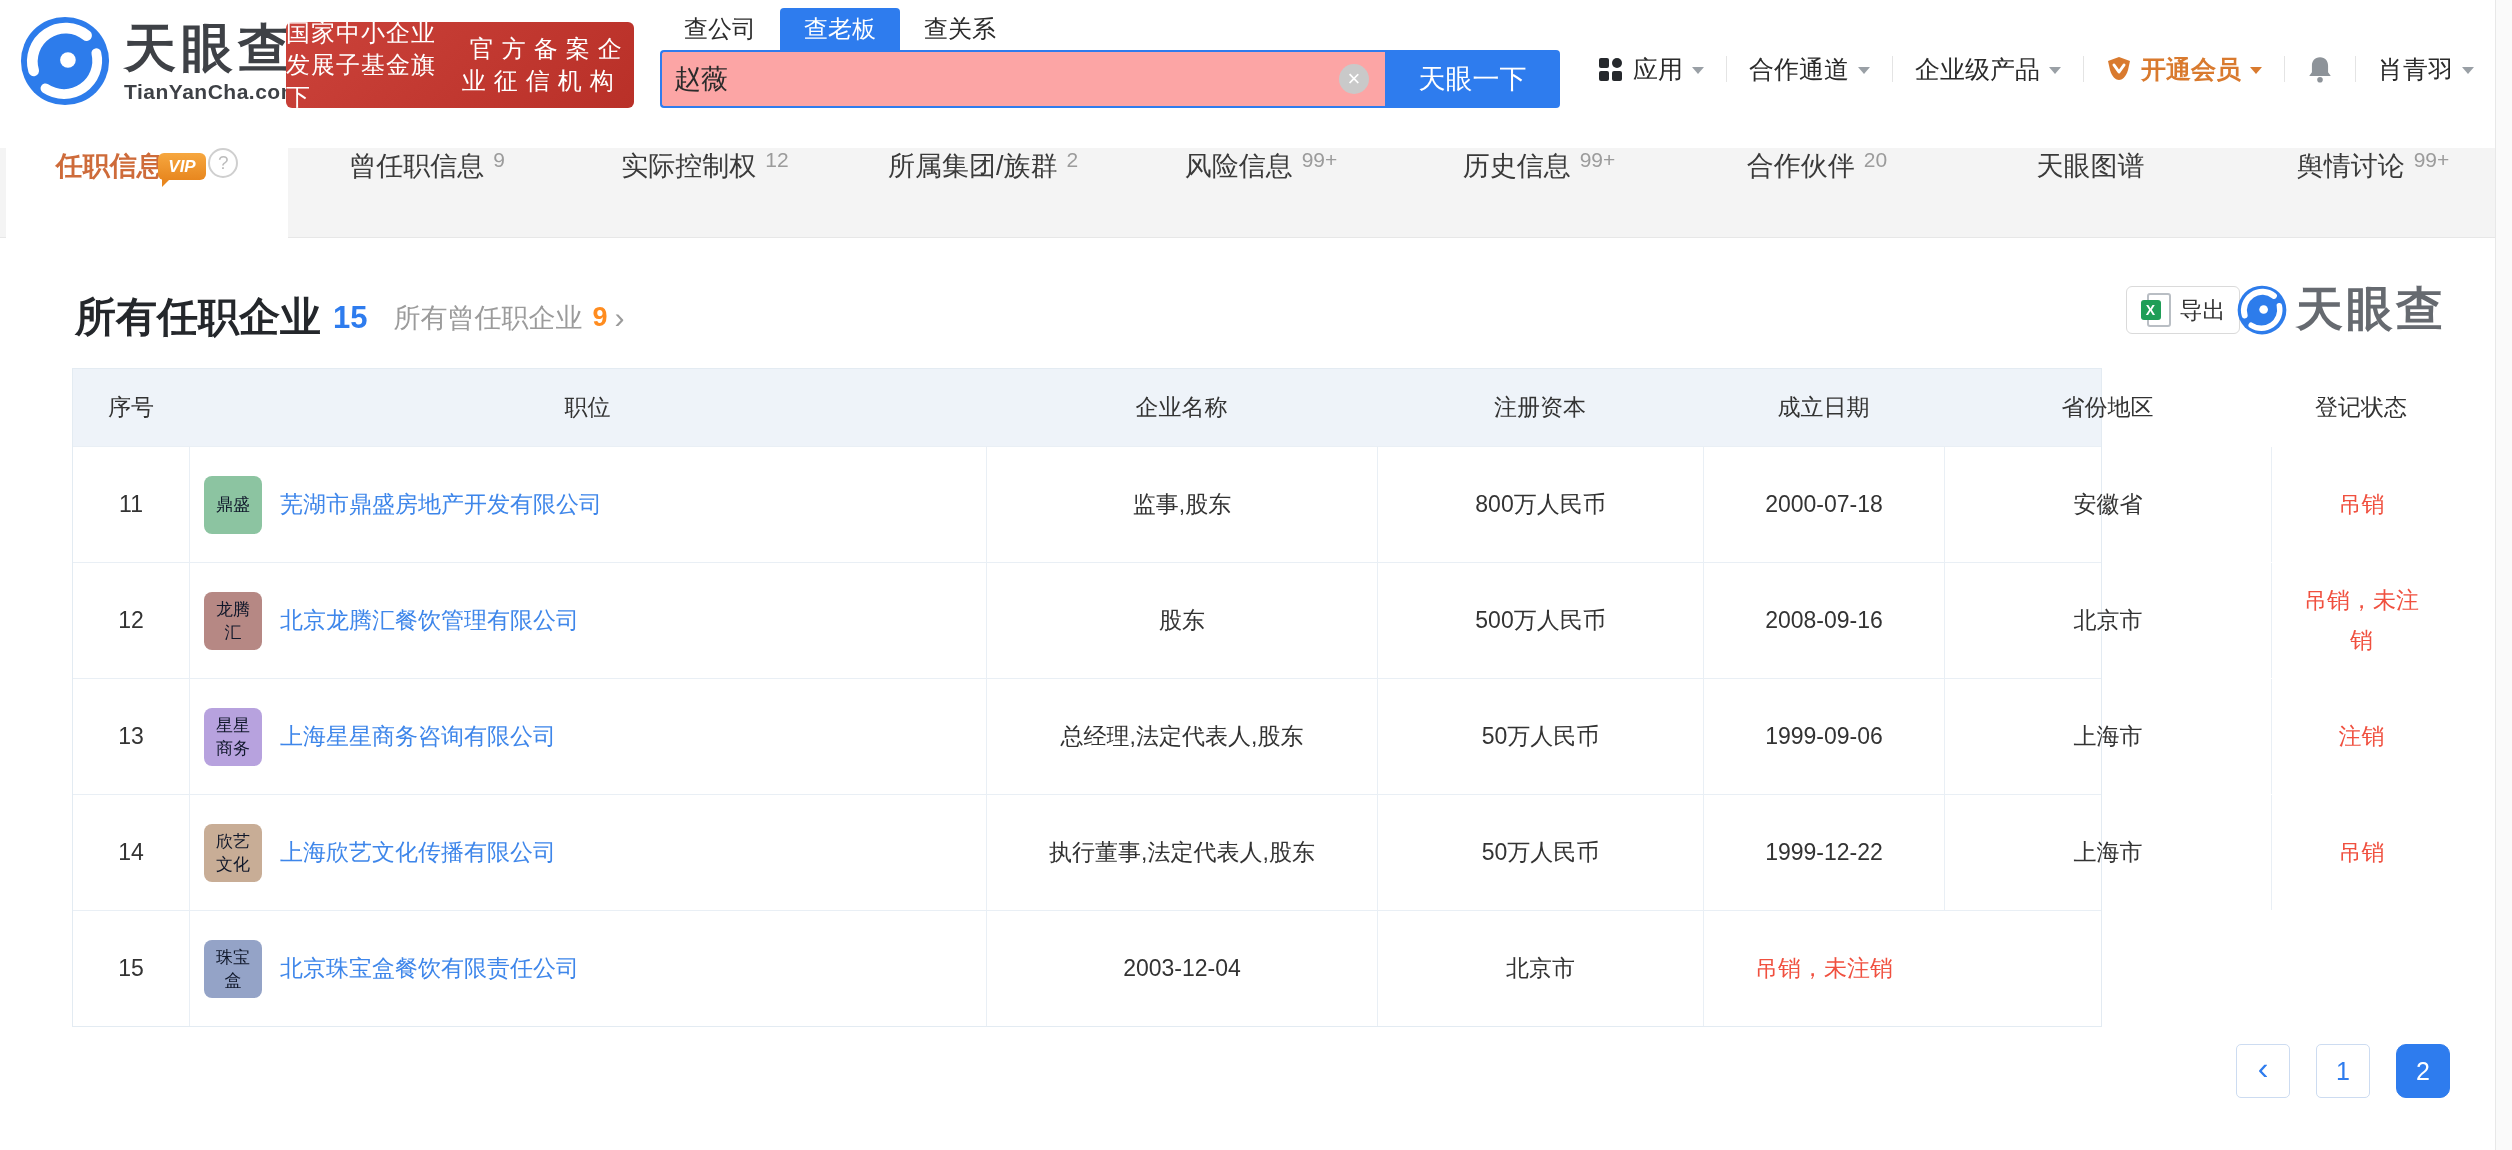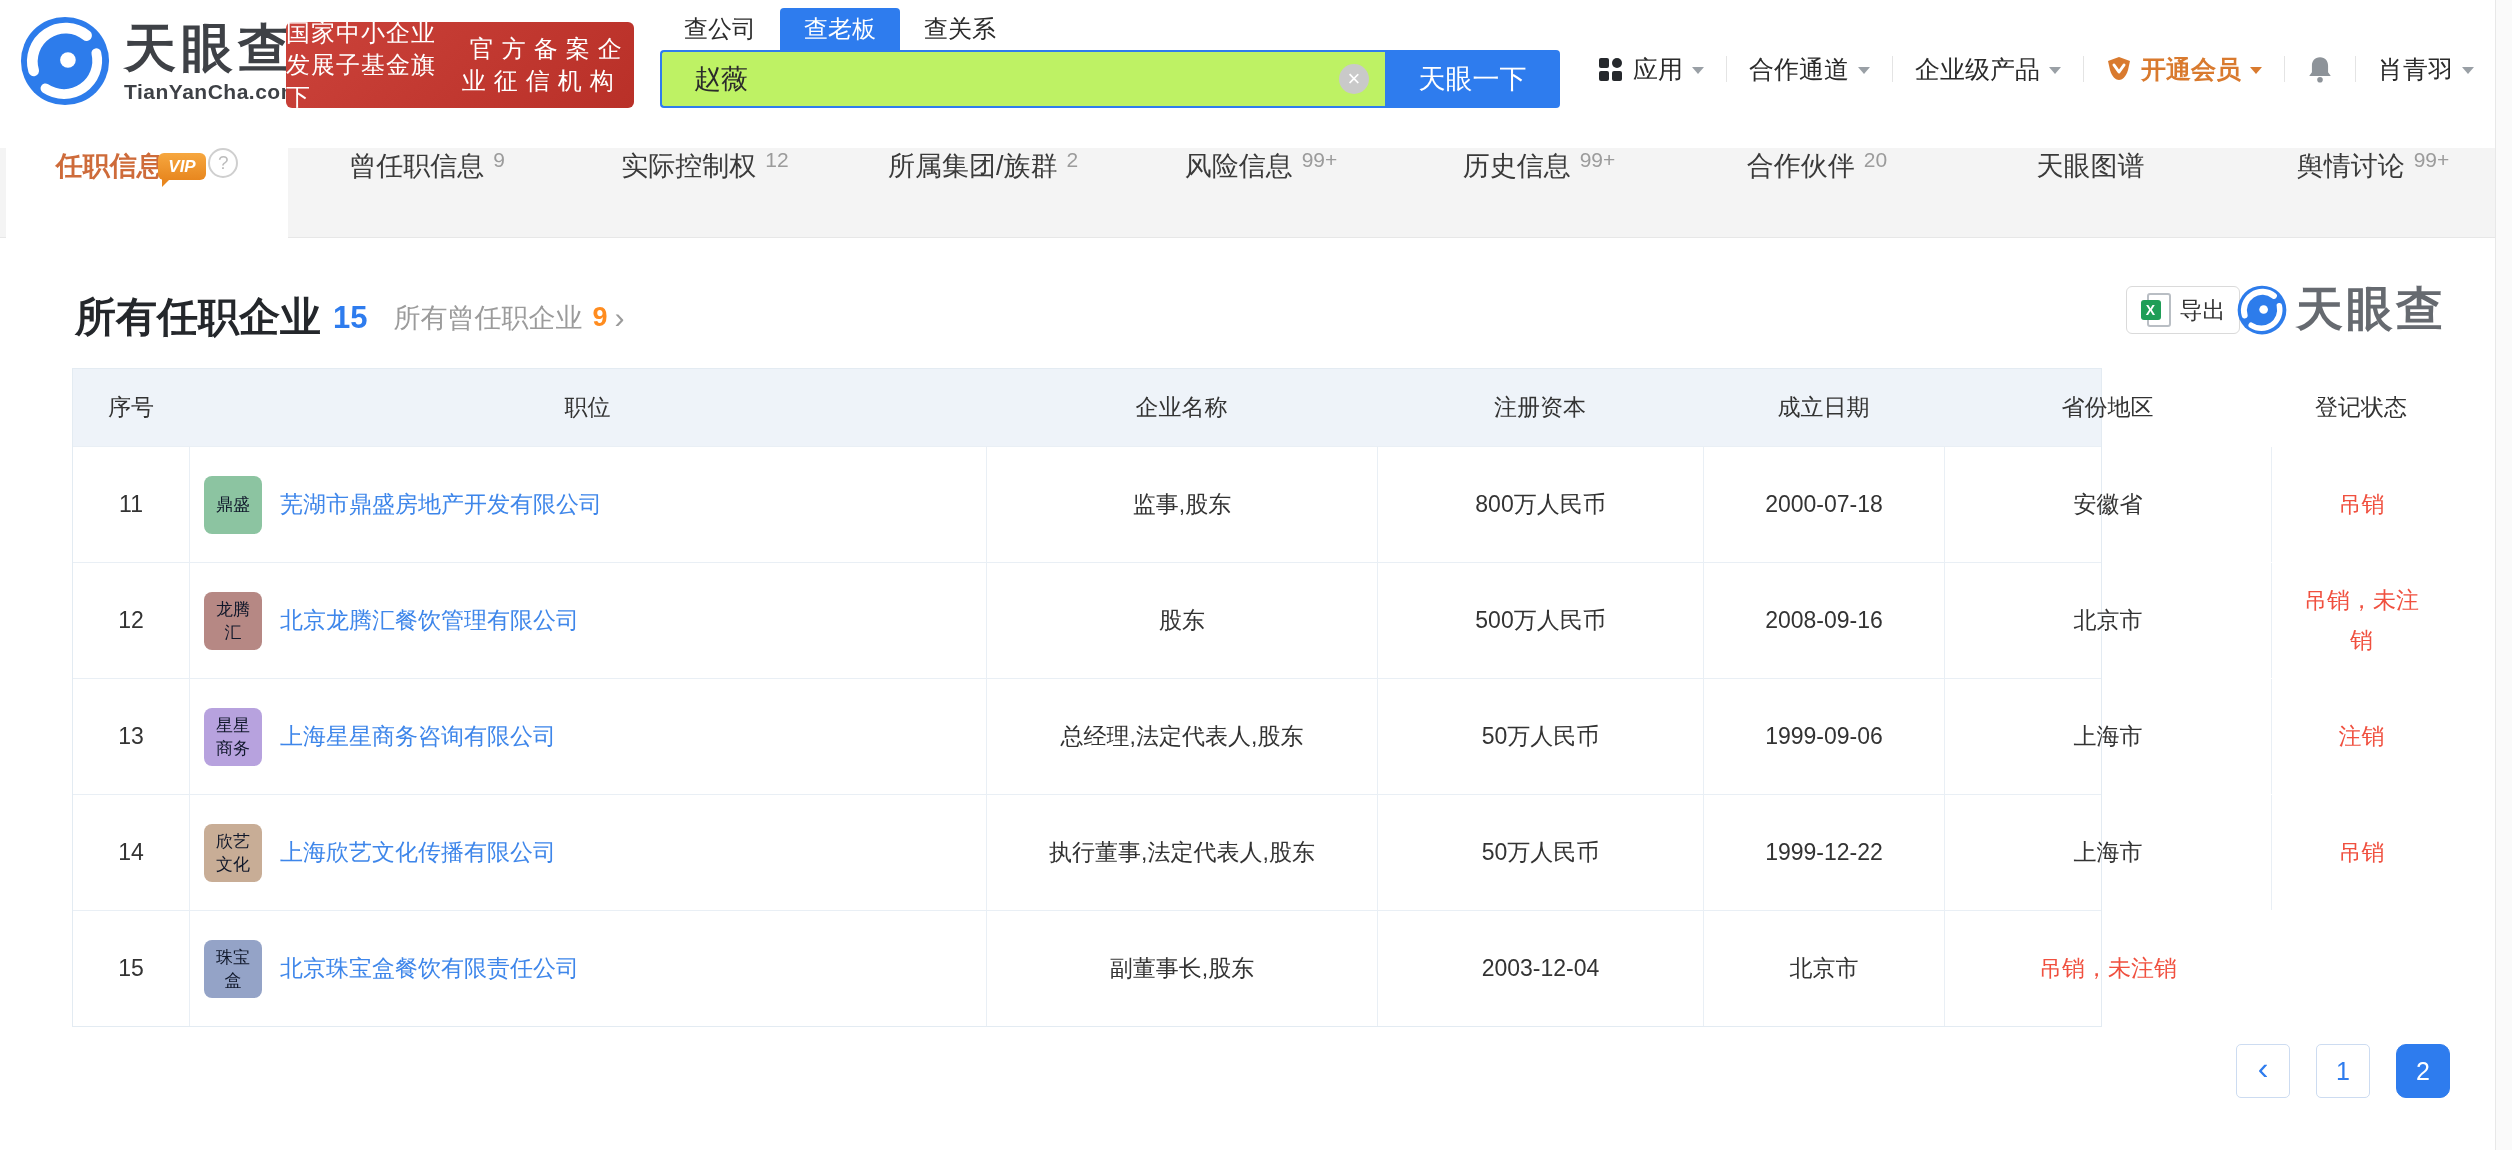--- a/index.html
+++ b/index.html
@@ -17,21 +17,21 @@
 .domain{font-size:21px;font-weight:700;color:#3e4146;margin-top:3px;letter-spacing:.5px}
 .red-badge{position:absolute;left:286px;top:22px;width:348px;height:86px;background:linear-gradient(135deg,#cb423a,#b93028);border-radius:6px;color:#fff;display:flex;flex-direction:row;justify-content:center;align-items:center;gap:5px}
 .red-badge .l1{font-size:24px;letter-spacing:1px}
 .red-badge .l2{font-size:24px;letter-spacing:8px;text-indent:8px}
 
 .search-area{position:absolute;left:660px;top:8px}
 .search-tabs{display:flex;height:42px}
 .search-tab{padding:0 24px;font-size:24px;color:#2b2b2b;display:flex;align-items:center;cursor:pointer}
 .search-tab.active{background:#2e7cee;color:#fff;border-radius:4px 4px 0 0}
 .search-row{display:flex}
-.search-box{width:725px;height:58px;border:2px solid #2e7cee;border-right:none;border-radius:4px 0 0 4px;background:#bef264;display:flex;align-items:center;padding:0 16px 0 32px}
+.search-box{width:725px;height:58px;border:2px solid #2e7cee;border-right:none;border-radius:4px 0 0 4px;background:#fca5a5;display:flex;align-items:center;padding:0 16px 0 12px}
 .search-input{flex:1;border:none;outline:none;font-size:27px;color:#2b2b2b;font-family:inherit;background:transparent}
 .clear-icon{width:30px;height:30px;border-radius:50%;background:#c9c9c9;color:#fff;font-size:22px;display:flex;align-items:center;justify-content:center;line-height:1;cursor:pointer;flex:0 0 auto}
 .search-btn{width:175px;height:58px;background:#2e7cee;color:#fff;font-size:27px;display:flex;align-items:center;justify-content:center;border:none;border-radius:0 4px 4px 0;font-family:inherit;cursor:pointer}
 
 .top-menu{position:absolute;right:16px;top:40px;height:58px;display:flex;align-items:center;font-size:25px;color:#2b2b2b}
 .menu-item{display:flex;align-items:center;gap:9px;padding:0 22px;cursor:pointer;white-space:nowrap}
 .menu-sep{width:1px;height:26px;background:#e4e4e4}
 .caret{width:0;height:0;border-left:6px solid transparent;border-right:6px solid transparent;border-top:7px solid #9aa0a6;margin-top:3px}
 .menu-item.vip{color:#d97a2e;font-weight:700}
 .menu-item.vip .caret{border-top-color:#d97a2e}
@@ -357,21 +357,20 @@
               <span class="status-text">吊销</span>
             </div>
           </div>
 
           <div class="trow">
             <div class="cell c-index">15</div>
             <div class="cell c-company">
               <span class="avatar" style="background: rgb(148, 163, 199);">珠宝盒</span>
               <a class="company-link">北京珠宝盒餐饮有限责任公司</a>
             </div>
-            <div class="cell c-pos">副董事长,股东</div>
             <div class="cell c-date">2003-12-04</div>
             <div class="cell c-region">北京市</div>
             <div class="cell c-status">
               <span class="status-text">吊销，未注销</span>
             </div>
           </div>
         </div>
     </div>
 
     <div class="pagination">

